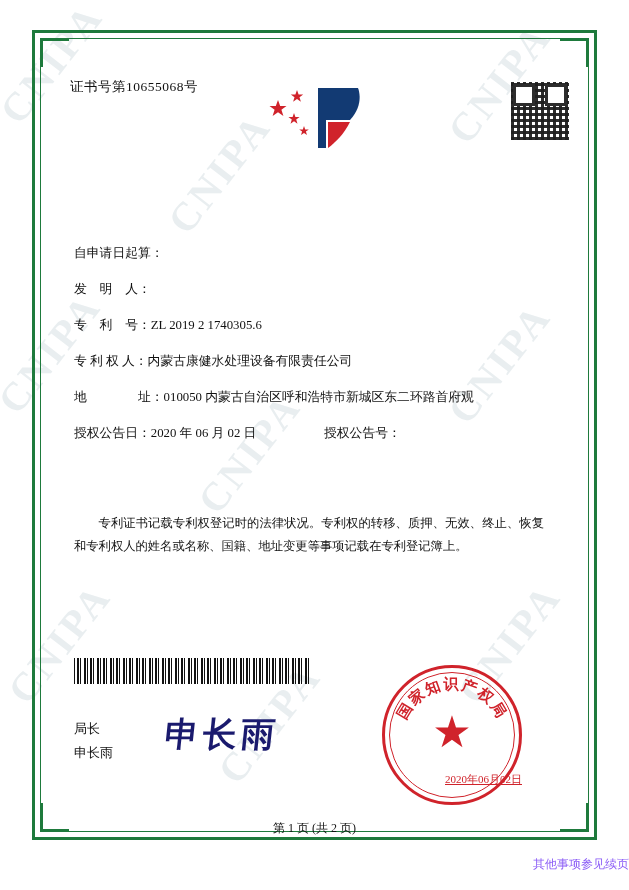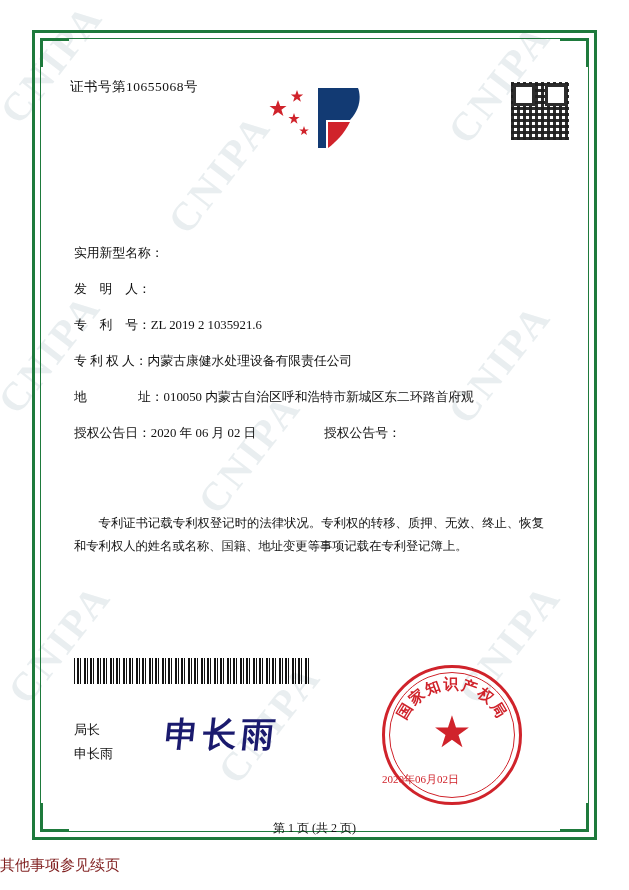--- a/index.html
+++ b/index.html
@@ -198,21 +198,21 @@
   }
 
   
   .sig-label {
     position: absolute;
     left: 74px;
     top: 718px;
     font-size: 13px;
     line-height: 1.85;
     color: #111;
-    font-family: Liberation Serif, serif;
+    font-family: Liberation Mono, monospace;
   }
   .signature {
     position: absolute;
     left: 165px;
     top: 712px;
     font-size: 34px;
     color: #1a1a6e;
     font-family: "Liberation Serif", "DejaVu Serif", serif;
     letter-spacing: 4px;
     transform: skewX(-6deg);
@@ -245,24 +245,25 @@
     top: 50%;
     transform: translate(-50%, -56%);
     color: #d0232b;
     font-size: 44px;
     line-height: 1;
   }
   .seal-date {
     position: absolute;
     left: 0; right: 0;
     bottom: 18px;
-    text-align: left;
+    text-align: right;
     color: #d0232b;
     font-size: 11px;
     font-family: "Liberation Serif", "DejaVu Serif", serif;
+    text-decoration: underline;
   }
   .seal-arc {
     position: absolute;
     inset: 0;
   }
   .seal-arc text {
     fill: #d0232b;
     font-size: 15px;
     font-weight: 700;
     font-family: "DejaVu Sans", "Liberation Sans", sans-serif;
@@ -276,23 +277,23 @@
     top: 820px;
     text-align: center;
     font-size: 12px;
     color: #111;
     font-family: "Liberation Serif", "DejaVu Serif", serif;
   }
   .footer-note {
     position: absolute;
     left: 0; right: 0;
     top: 856px;
-    text-align: left;
-    font-size: 15px;
-    color: #7f1d1d;
+    text-align: right;
+    font-size: 12px;
+    color: #8b5cf6;
     font-family: "Liberation Serif", "DejaVu Serif", serif;
     z-index: 3;
   }
 </style>
 </head>
 <body>
 
 <div class="watermark-layer">
   <div class="wm w1">CNIPA</div>
   <div class="wm w2">CNIPA</div>
@@ -330,30 +331,30 @@
       <path d="M52 6 L60 6 L60 66 L52 66 Z" fill="#123a73"></path>
       <path d="M60 6 L92 6 C92 6 99 22 84 38 L60 38 Z" fill="#123a73"></path>
       <path d="M62 40 L84 40 C78 52 70 60 62 66 Z" fill="#d0232b"></path>
     </svg>
   </div>
 
 
   <div class="fields">
 
     <div class="row">
-      <span class="lbl">实用新型名称：</span>
+      <span class="lbl">自申请日起算：</span>
     </div>
 
     <div class="row">
       <span class="lbl">发　明　人：</span>
     </div>
 
     <div class="row">
       <span class="lbl">专　利　号：</span>
-      <span class="val">ZL 2019 2 1035921.6</span>
+      <span class="val">ZL 2019 2 1740305.6</span>
     </div>
 
 
     <div class="row">
       <span class="lbl">专 利 权 人：</span>
       <span class="val">内蒙古康健水处理设备有限责任公司</span>
     </div>
 
     <div class="row">
       <span class="lbl">地　　　　址：</span>

